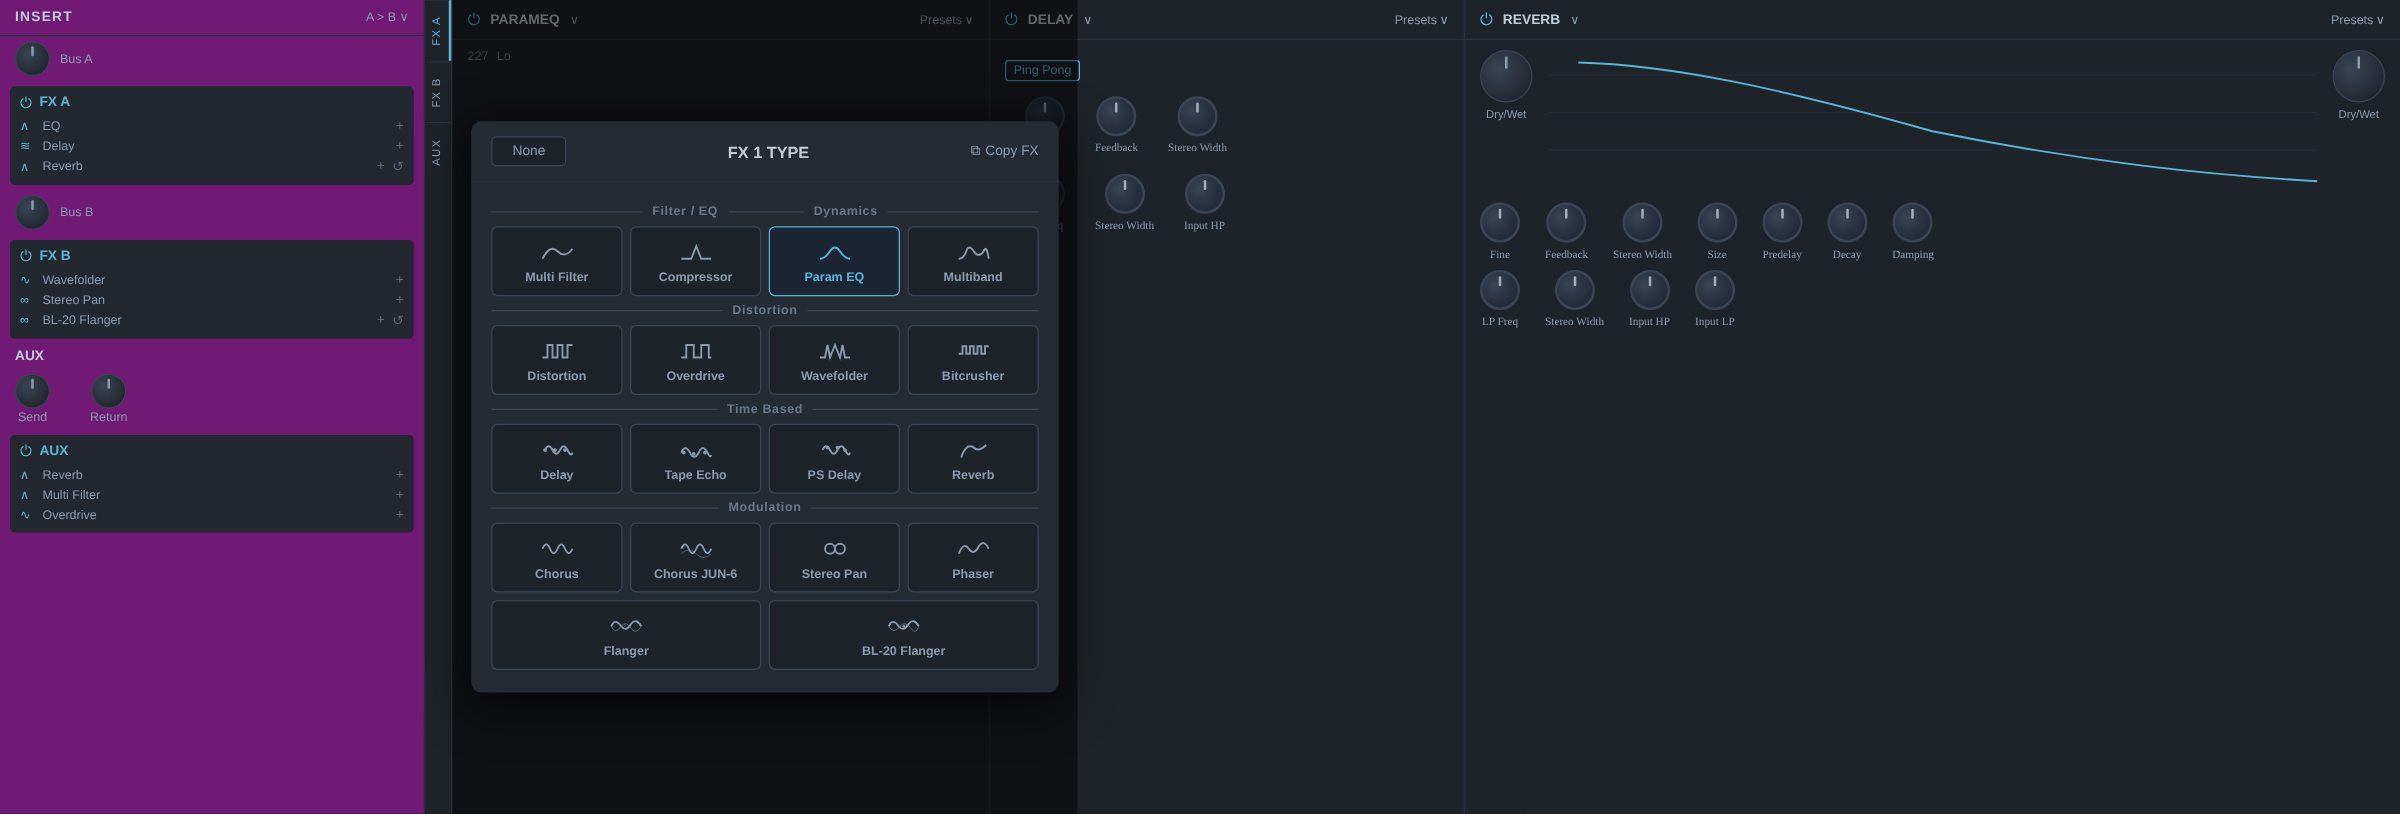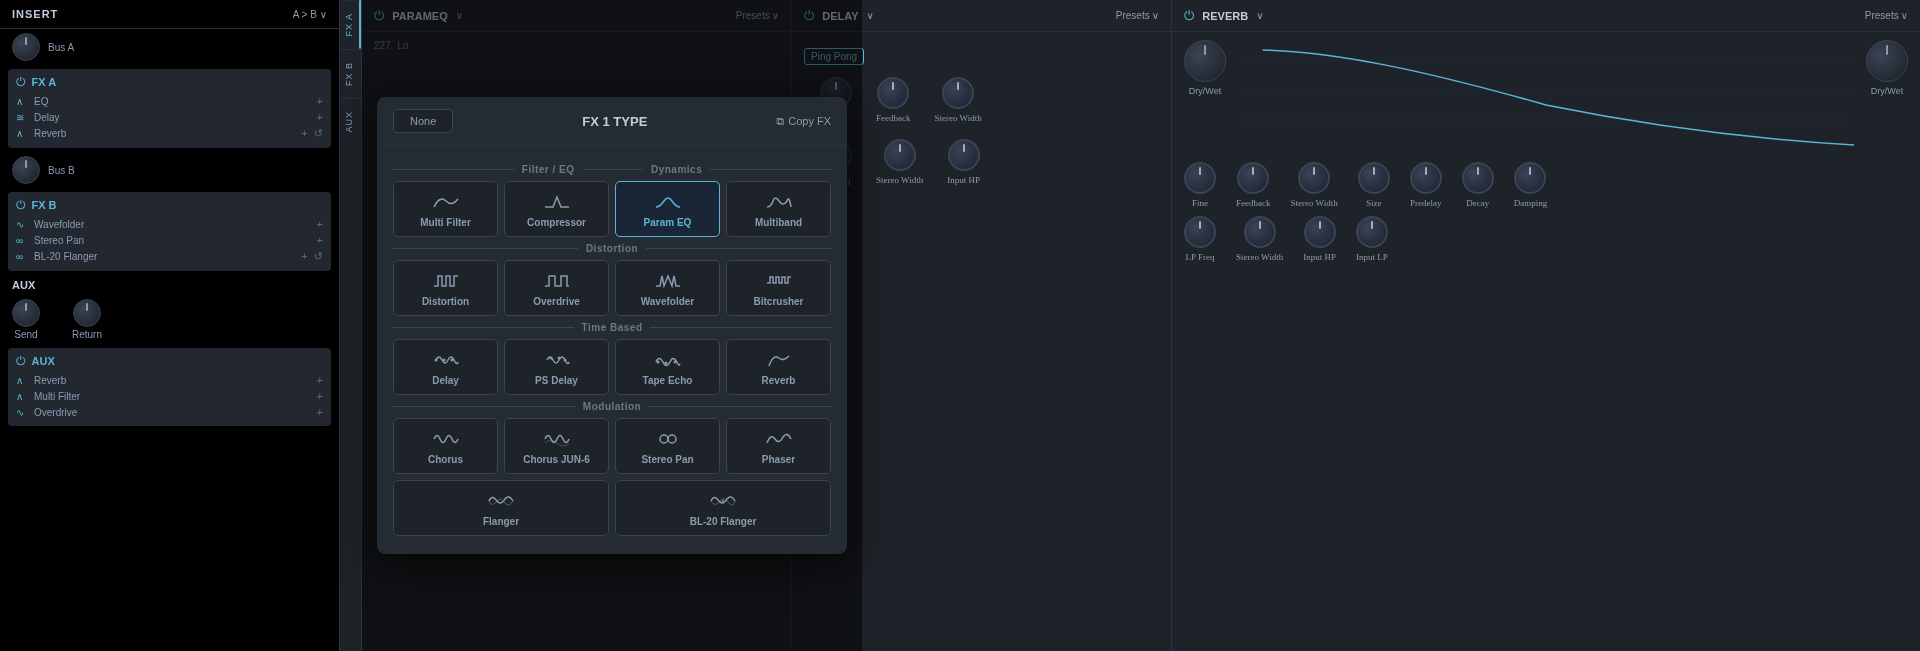--- a/index.html
+++ b/index.html
@@ -13,21 +13,21 @@
       color: #8a9bb0;
       font-size: 11px;
     }
 
     
     .left-panel {
       position: absolute;
       left: 0; top: 0;
       width: 340px;
       height: 651px;
-      background: #000000;
+      background: #701a75;
       border-right: 1px solid #2a3040;
       display: flex;
       flex-direction: column;
     }
     .insert-header {
       padding: 8px 12px;
       display: flex;
       align-items: center;
       justify-content: space-between;
       border-bottom: 1px solid #2a3040;
@@ -819,42 +819,42 @@
               <circle cx="4" cy="10" r="1.5" fill="#8a9bb0"></circle>
               <circle cx="12" cy="10" r="1.5" fill="#8a9bb0"></circle>
               <circle cx="20" cy="10" r="1.5" fill="#8a9bb0"></circle>
             </svg>
           </div>
           <span class="fx-type-label">Delay</span>
         </div>
         <div class="fx-type-btn">
           <div class="fx-type-icon">
             <svg width="28" height="20" viewBox="0 0 28 20">
+              <path d="M2 12 Q5 5 9 12 Q12 19 16 12 Q19 5 23 12 Q25 17 26 14" stroke="#8a9bb0" stroke-width="1.5" fill="none"></path>
+              <circle cx="4" cy="12" r="1.5" fill="#8a9bb0"></circle>
+              <circle cx="12" cy="13" r="1.5" fill="#8a9bb0"></circle>
+              <circle cx="21" cy="12" r="1.5" fill="#8a9bb0"></circle>
+            </svg>
+          </div>
+          <span class="fx-type-label">Tape Echo</span>
+        </div>
+        <div class="fx-type-btn">
+          <div class="fx-type-icon">
+            <svg width="28" height="20" viewBox="0 0 28 20">
               <path d="M4 10 Q7 4 10 10 Q13 16 16 10 Q19 4 22 10 Q25 16 26 12" stroke="#8a9bb0" stroke-width="1.5" fill="none"></path>
               <circle cx="8" cy="8" r="1.5" fill="#8a9bb0"></circle>
               <circle cx="16" cy="8" r="1.5" fill="#8a9bb0"></circle>
               <circle cx="22" cy="10" r="1.5" fill="#8a9bb0"></circle>
             </svg>
           </div>
           <span class="fx-type-label">PS Delay</span>
         </div>
         <div class="fx-type-btn">
           <div class="fx-type-icon">
             <svg width="28" height="20" viewBox="0 0 28 20">
-              <path d="M2 12 Q5 5 9 12 Q12 19 16 12 Q19 5 23 12 Q25 17 26 14" stroke="#8a9bb0" stroke-width="1.5" fill="none"></path>
-              <circle cx="4" cy="12" r="1.5" fill="#8a9bb0"></circle>
-              <circle cx="12" cy="13" r="1.5" fill="#8a9bb0"></circle>
-              <circle cx="21" cy="12" r="1.5" fill="#8a9bb0"></circle>
-            </svg>
-          </div>
-          <span class="fx-type-label">Tape Echo</span>
-        </div>
-        <div class="fx-type-btn">
-          <div class="fx-type-icon">
-            <svg width="28" height="20" viewBox="0 0 28 20">
               <path d="M4 16 Q8 4 14 8 Q18 12 24 6" stroke="#8a9bb0" stroke-width="1.5" fill="none"></path>
             </svg>
           </div>
           <span class="fx-type-label">Reverb</span>
         </div>
       </div>
 
       <div class="section-divider">
         <div class="section-line"></div>
         <span class="section-label">Modulation</span>

